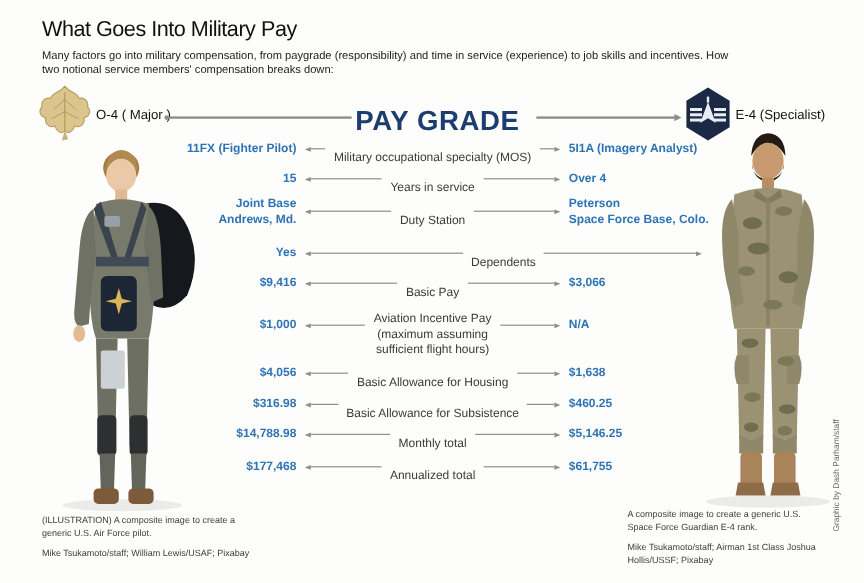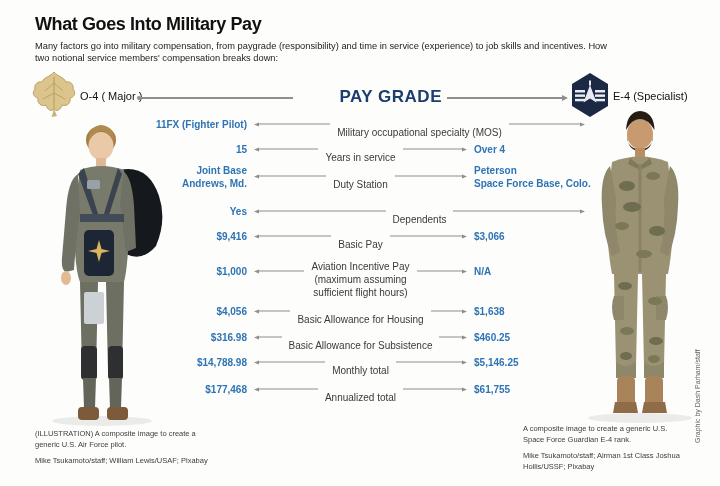--- a/index.html
+++ b/index.html
@@ -1,31 +1,31 @@
 <!DOCTYPE html>
 <html><head>
 <meta charset="utf-8">
 <style>
   html,body{margin:0;padding:0;background:#e9e9e9;}
   .canvas{
     position:relative;width:720px;height:486px;background:#fdfdfc;overflow:hidden;
     font-family:"Liberation Sans", sans-serif;
     --blue:#2e74b5; --navy:#1b3e6e; --line:#8e8e8e; --label:#3a3a3a;
   }
-  .title{position:absolute;left:35px;top:14px;font-size:18px;font-weight:bold;color:#111;
+  .title{position:absolute;left:35px;top:14px;font-size:18px;font-weight:normal;color:#111;
     letter-spacing:-0.4px;}
   .subtitle{position:absolute;left:35px;top:40px;width:648px;font-size:9.3px;color:#222;
     line-height:1.3;white-space:pre-line;}
 
   
   .rank-label{position:absolute;top:90px;font-size:11px;font-weight:normal;color:#111;white-space:nowrap;}
   .rank-label.left{left:80px;}
   .rank-label.right{left:613px;}
-  .paygrade{position:absolute;left:296px;top:87px;width:146px;text-align:right;
-    font-size:17px;font-weight:bold;color:var(--navy);letter-spacing:0.5px;}
+  .paygrade{position:absolute;left:296px;top:87px;width:146px;text-align:left;
+    font-size:23px;font-weight:bold;color:var(--navy);letter-spacing:0.5px;}
   .hline{position:absolute;top:97px;height:1.5px;background:var(--line);}
   .hline.hl-left{left:141px;width:152px;}
   .hline.hl-left::before{content:"";position:absolute;left:-4px;top:-1.2px;width:4px;height:4px;
     border-radius:50%;background:var(--line);}
   .hline.hl-right{left:447px;width:116px;}
   .hline.hl-right::after{content:"";position:absolute;right:-5px;top:-2.2px;width:0;height:0;
     border-top:3px solid transparent;border-bottom:3px solid transparent;border-left:6px solid var(--line);}
   .insignia{position:absolute;}
   .insignia.oak{left:30px;top:69px;width:48px;height:50px;}
   .insignia.hex{left:569px;top:72px;width:42px;height:46px;}
@@ -160,20 +160,21 @@
     <div class="val val-l">11FX (Fighter Pilot)</div>
     <div class="arrow">
           <span class="ah l"></span>
           <span class="shaft"></span>
         </div>
     <div class="rlabel">Military occupational specialty (MOS)</div>
     <div class="arrow">
           <span class="shaft"></span>
           <span class="ah r"></span>
         </div>
+    <div class="val val-r">5I1A (Imagery Analyst)</div>
   </div>
 
   <div class="row" style="top: 149px;">
     <div class="val val-l">15</div>
     <div class="arrow">
           <span class="ah l"></span>
           <span class="shaft"></span>
         </div>
     <div class="rlabel">Years in service</div>
     <div class="arrow">

